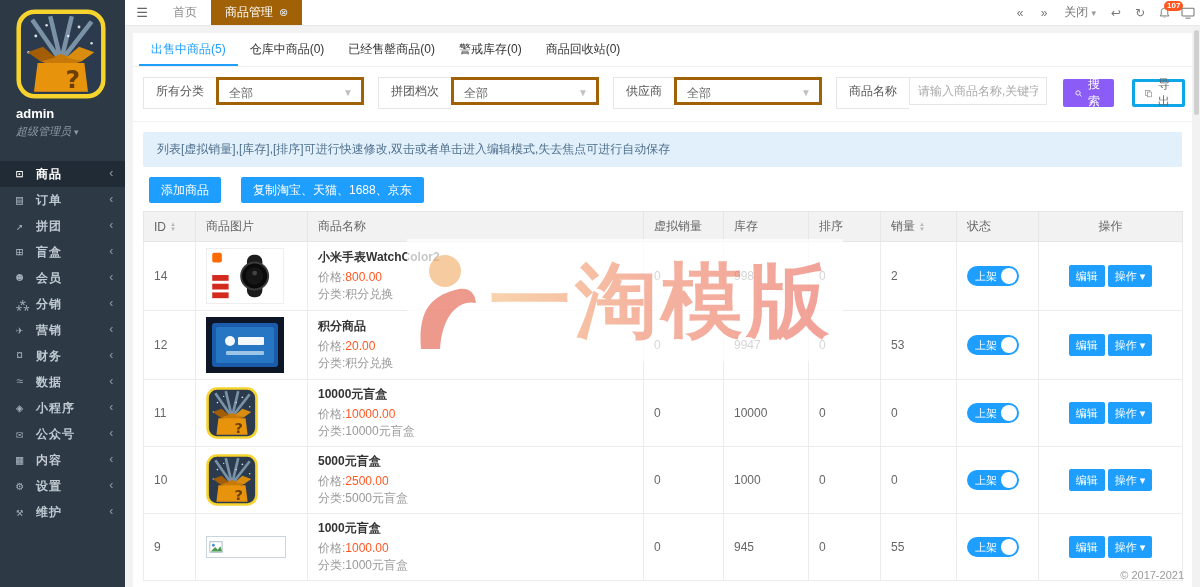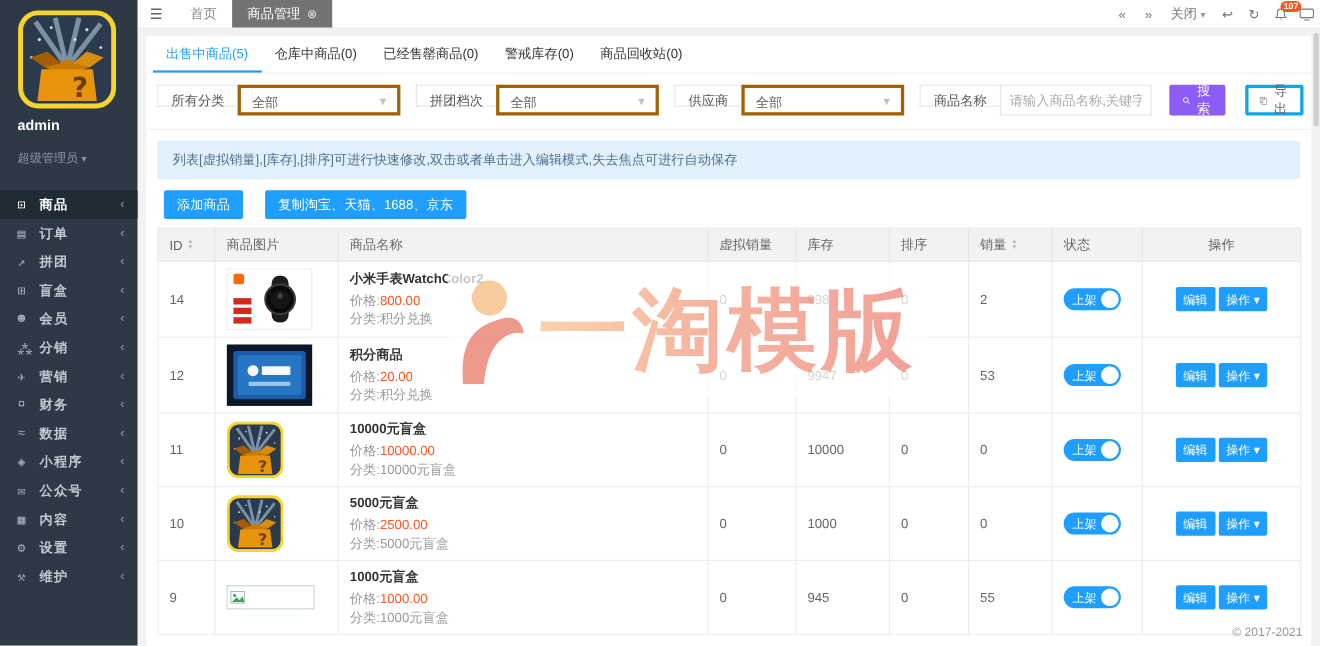--- a/index.html
+++ b/index.html
@@ -4,61 +4,61 @@
 <style>
   * { box-sizing: border-box; margin: 0; padding: 0; }
   html,body { width:1200px; height:587px; overflow:hidden; }
   body { font-family:"Liberation Sans","DejaVu Sans",sans-serif; font-size:12px; background:#f2f2f2; position:relative; color:#666; }
 
   
   .sidebar { position:absolute; left:0; top:0; width:125px; height:587px; background:#2d3a46; z-index:5; }
   .profile { padding:9px 0 8px 16px; }
   .avatar { width:90px; height:90px; border-radius:18px; display:block; }
   .uname { color:#fff; font-weight:bold; font-size:13px; margin-top:7px; }
-  .urole { color:#8d9aa5; font-size:11px; margin-top:15px; cursor:pointer; }
+  .urole { color:#8d9aa5; font-size:11px; margin-top:3px; cursor:pointer;font-style:italic; }
   .urole .caret { font-size:9px; color:#8d9aa5; }
   .snav { margin-top:14px; }
   .snav-item { display:flex; align-items:center; height:26px; padding:0 10px 0 16px; color:#c0c9d1; cursor:pointer;font-family:Liberation Mono, monospace; }
   .snav-item.active { background:#212b35; color:#fff; }
   .sicon { width:20px; font-size:12px; color:#9fadb8; }
   .snav-item.active .sicon { color:#fff; }
   .slabel { flex:1; font-size:12px; font-weight:bold; letter-spacing:1px; }
   .schev { color:#8d9aa5; font-size:12px; }
   .icon-laptop::before{content:"⊡"} .icon-list::before{content:"▤"}
   .icon-chart::before{content:"↗"} .icon-box::before{content:"⊞"}
   .icon-user::before{content:"☻"} .icon-users::before{content:"⁂"}
   .icon-send::before{content:"✈"} .icon-money::before{content:"¤"}
   .icon-data::before{content:"≈"} .icon-miniapp::before{content:"◈"}
   .icon-wechat::before{content:"✉"} .icon-content::before{content:"▦"}
   .icon-gear::before{content:"⚙"} .icon-wrench::before{content:"⚒"}
 
   
   .topbar { position:absolute; left:125px; right:0; top:0; height:26px; background:#fff; border-bottom:1px solid #e8e8e8; display:flex; align-items:stretch; z-index:4; }
   .tb-burger { width:34px; display:flex; align-items:center; justify-content:center; color:#666; cursor:pointer; font-size:13px; }
   .tb-tab { padding:0 14px; display:flex; align-items:center; color:#8a8a8a; cursor:pointer; font-size:12px; gap:6px; }
-  .tb-tab.active { background:#737373; color:#fff; }
+  .tb-tab.active { background:#a16207; color:#fff; }
   .tb-close { font-size:11px; color:#dfe6ec; cursor:pointer; }
   .tb-right { margin-left:auto; display:flex; align-items:center; gap:0; }
   .tb-ic { width:24px; text-align:center; color:#777; cursor:pointer; font-size:12px; position:relative; }
   .tb-closemenu { color:#777; cursor:pointer; padding:0 8px; white-space:nowrap; }
   .tb-closemenu .caret { font-size:9px; color:#999; }
   .badge { position:absolute; top:-4px; left:12px; background:#ff5722; color:#fff; font-size:8px; line-height:10px; padding:0 3px; border-radius:6px; font-style:normal;font-weight:bold; }
   .tb-svg { vertical-align:middle; }
 
   
   .main { position:absolute; left:125px; top:27px; right:0, bottom:0; right:0; bottom:0; background:#f2f2f2; }
   .card { margin:6px 8px 0 8px; background:#fff; padding-bottom:22px; min-height:486px; position:relative; }
 
   .ptabs { display:flex; gap:0; border-bottom:1px solid #f0f0f0; padding-left:6px; }
   .ptab { padding:8px 12px 6px; color:#333; cursor:pointer; border-bottom:2px solid transparent; }
   .ptab.active { color:#1E9FFF; border-bottom-color:#1E9FFF; }
 
   .filters { display:flex; align-items:center; padding:10px 10px 12px; border-bottom:1px solid #f0f0f0; gap:14px; }
   .fgroup { display:flex; align-items:stretch; }
-  .flabel { border:1px solid #e6e6e6; border-right:none; background:#fff; padding:0 12px; height:20px; line-height:26px; color:#555; white-space:nowrap; }
+  .flabel { border:1px solid #e6e6e6; border-right:none; background:#fff; padding:0 12px; height:32px; line-height:26px; color:#555; white-space:nowrap; }
   .fselect { border:3px solid #a16207; width:148px; height:28px; line-height:26px; padding:0 20px 0 10px; color:#666; position:relative; cursor:pointer; background:#fff; }
   .fselect .caret { position:absolute; right:8px; top:0; color:#c2c2c2; font-size:10px; }
   .finput { border:1px solid #e6e6e6; width:138px; height:28px; padding:0 8px; color:#666; font-size:12px; outline:none; }
   .finput::placeholder { color:#aaa; }
   .btn-search { margin-left:12px; background:#8b5cf6; color:#fff; border:none; height:28px; padding:0 12px; border-radius:2px; cursor:pointer; display:inline-flex; align-items:center; gap:4px; font-size:12px; }
   .btn-export { margin-left:10px; background:#fff; color:#666; border:3px solid #0ea5e9; height:28px; padding:0 10px; border-radius:2px; cursor:pointer; display:inline-flex; align-items:center; gap:4px; font-size:12px; }
 
   .notice { margin:10px 10px 0; background:#e2f0fb; border-radius:2px; padding:9px 14px; color:#50708e; }
 
   .btnrow { margin:10px 16px 0; display:flex; gap:20px; }

